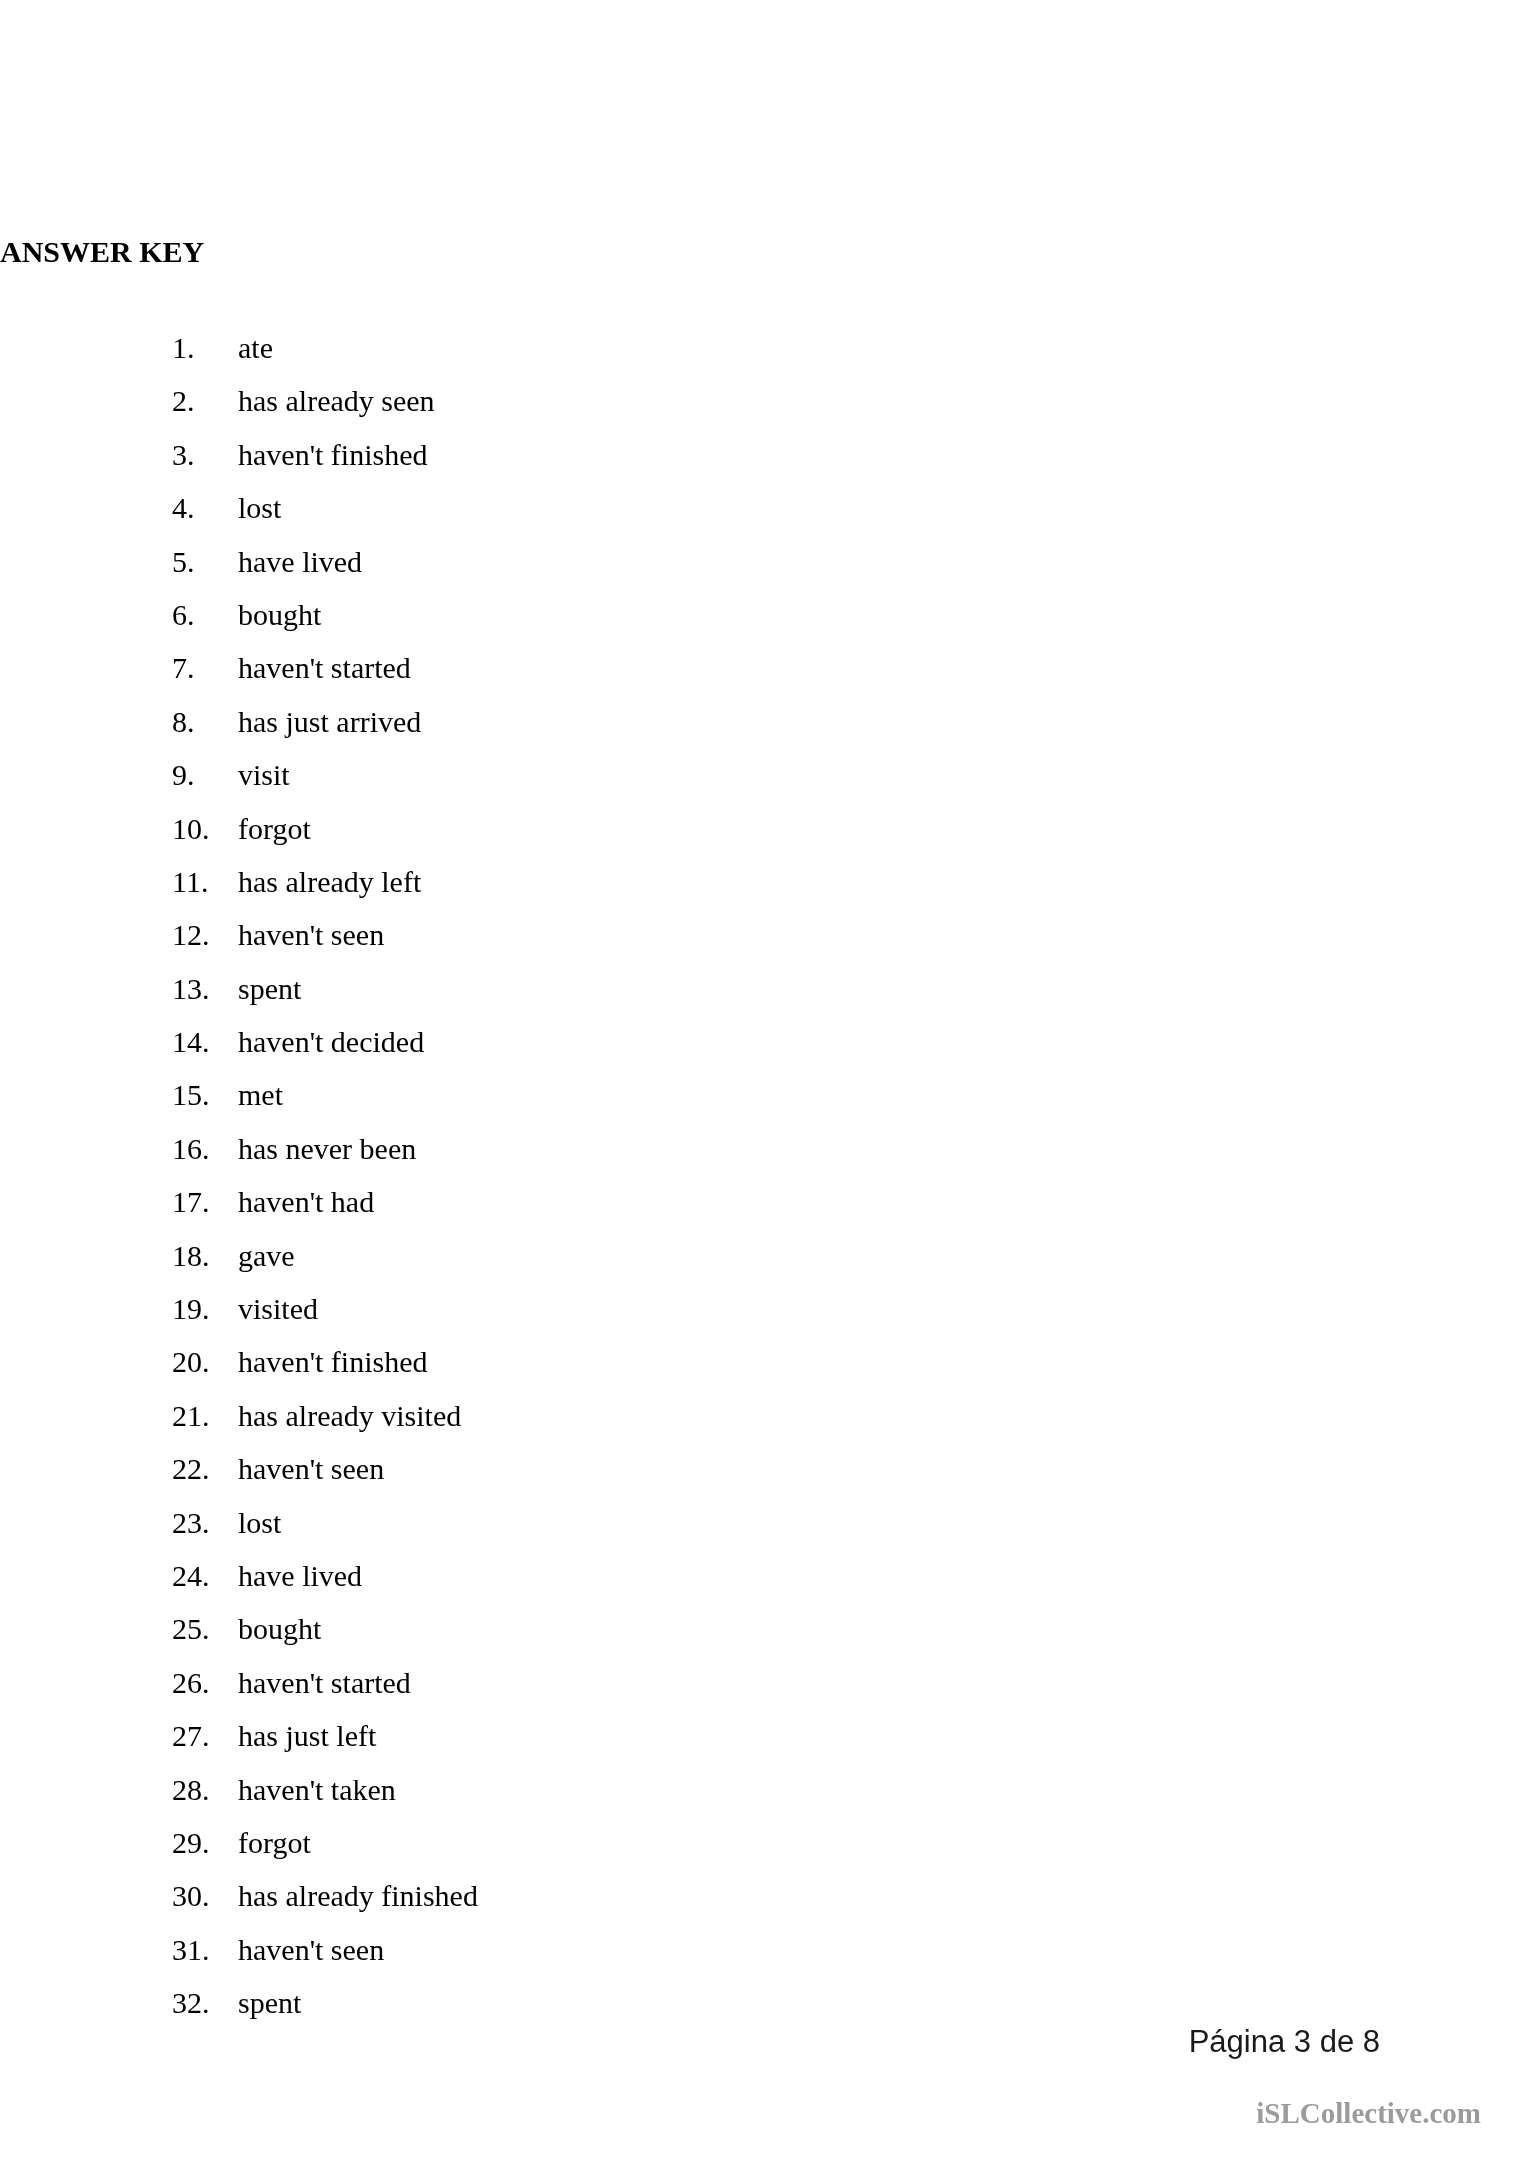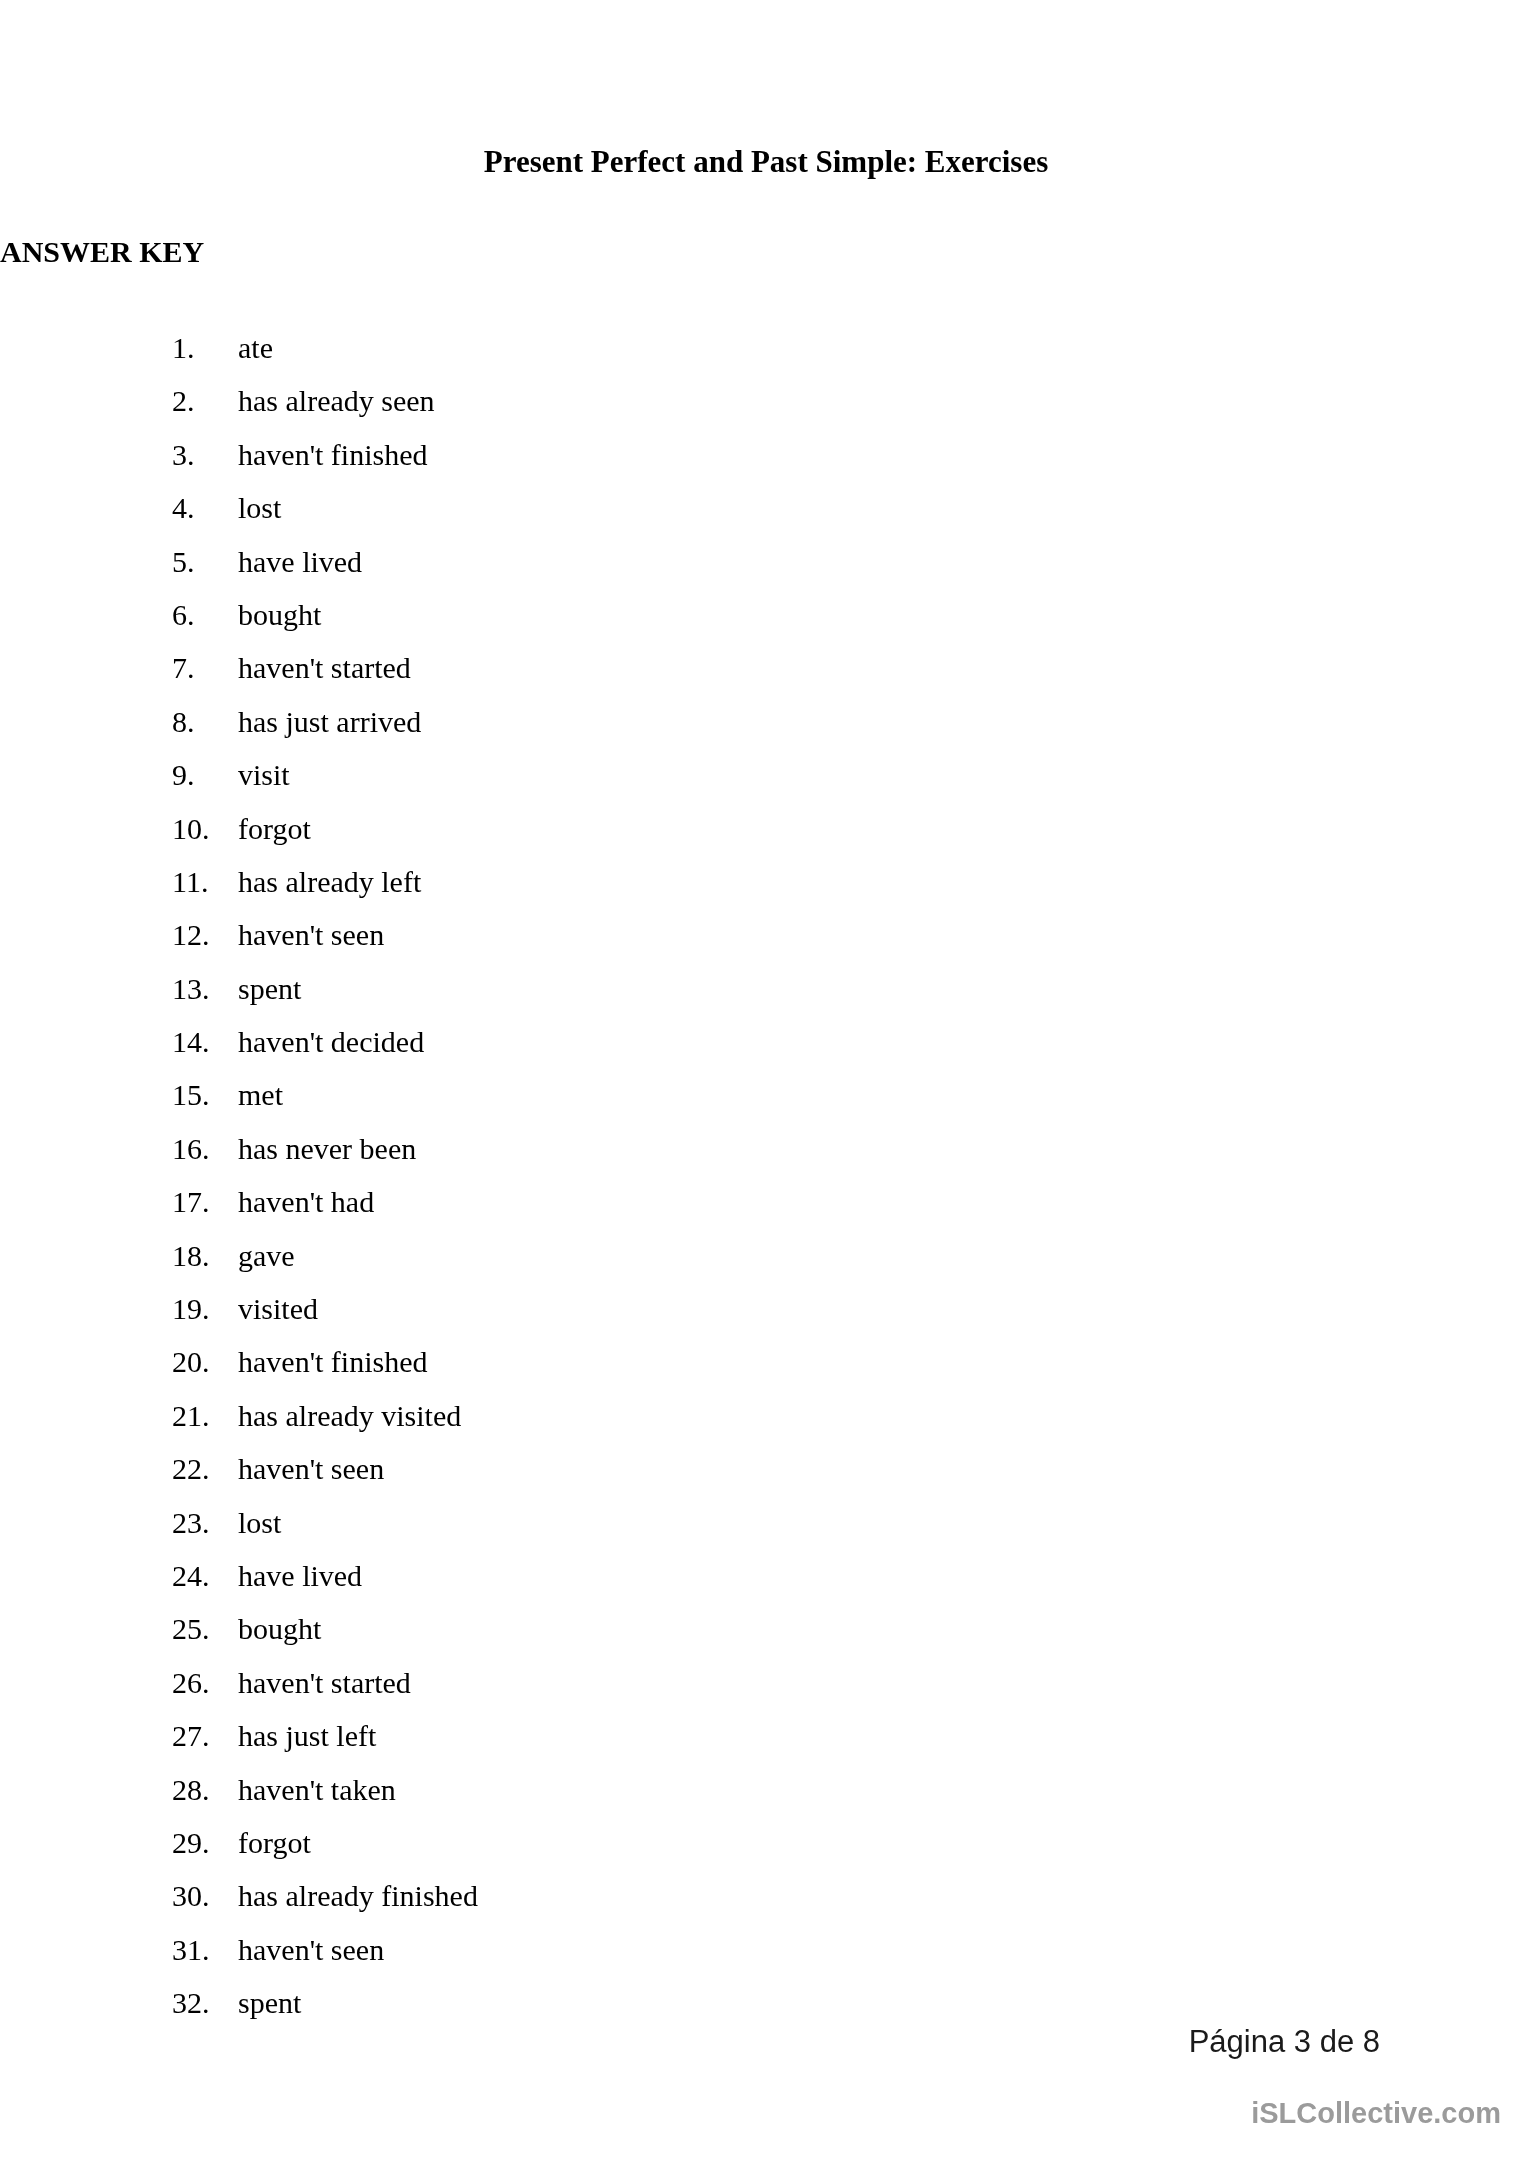--- a/index.html
+++ b/index.html
@@ -61,32 +61,31 @@
     top: 2026px;
     right: 152px;
     font-family: "Liberation Sans", sans-serif;
     font-size: 31px;
     line-height: 1;
     color: #1a1a1a;
   }
   .watermark {
     position: absolute;
     top: 2099px;
-    right: 31px;
-    font-family: Liberation Sans, sans-serif;
+    right: 51px;
+    font-family: Liberation Serif, serif;
     font-size: 29px;
     line-height: 1;
     font-weight: bold;
   }
 </style>
 </head>
 <body>
 
 <div class="page" style="background: rgb(255, 255, 255);">
-  <h1 class="title">Present Perfect and Past Simple: Exercises</h1>
 
   <h2 class="subtitle">ANSWER KEY</h2>
 
   <div class="answer-list" id="answer-list">
   <div class="row">
     <span class="num">1.</span>
     <span class="txt">ate</span>
   </div>
 
   <div class="row">

